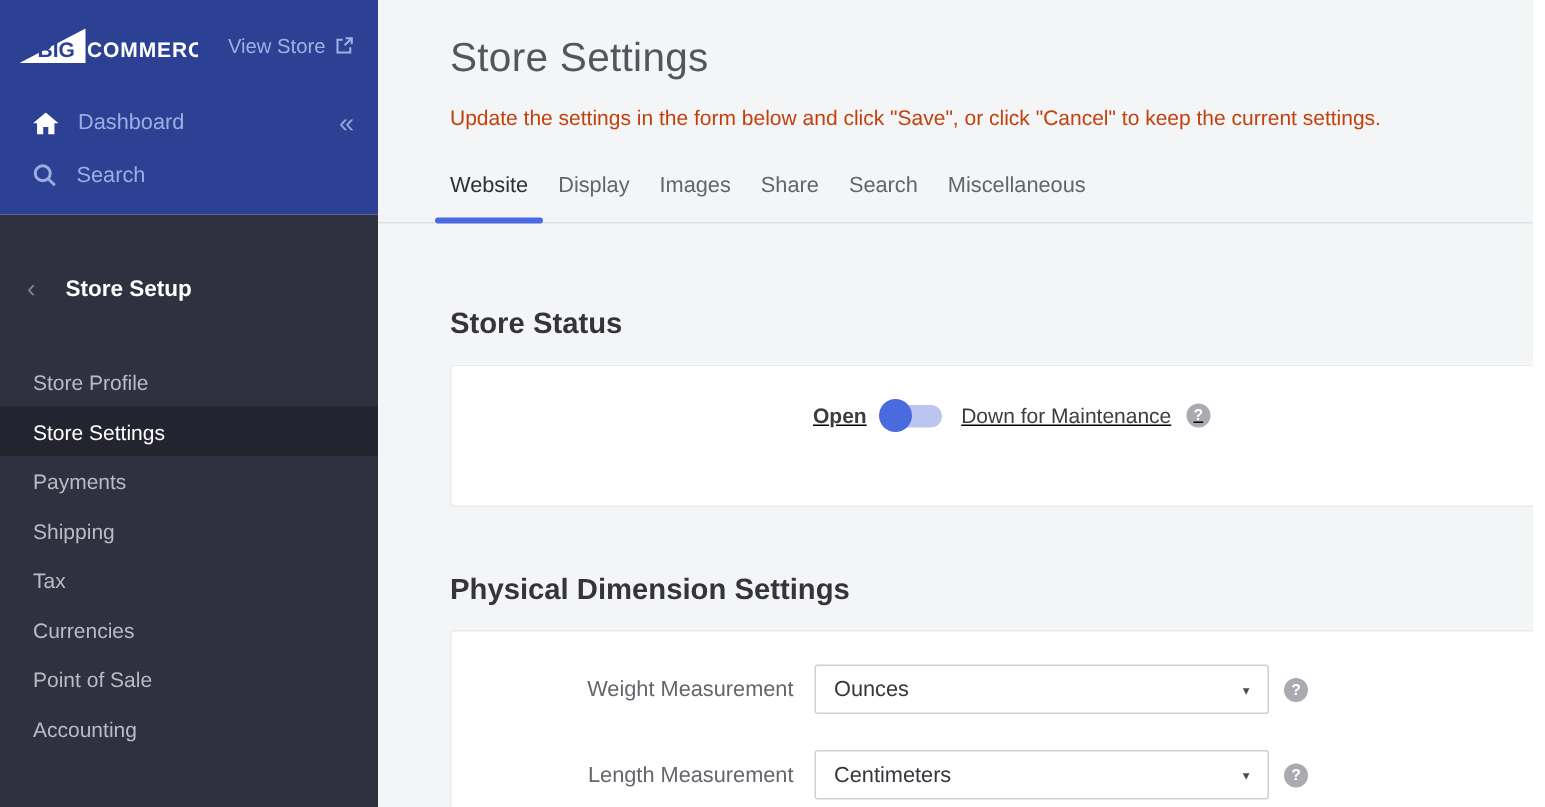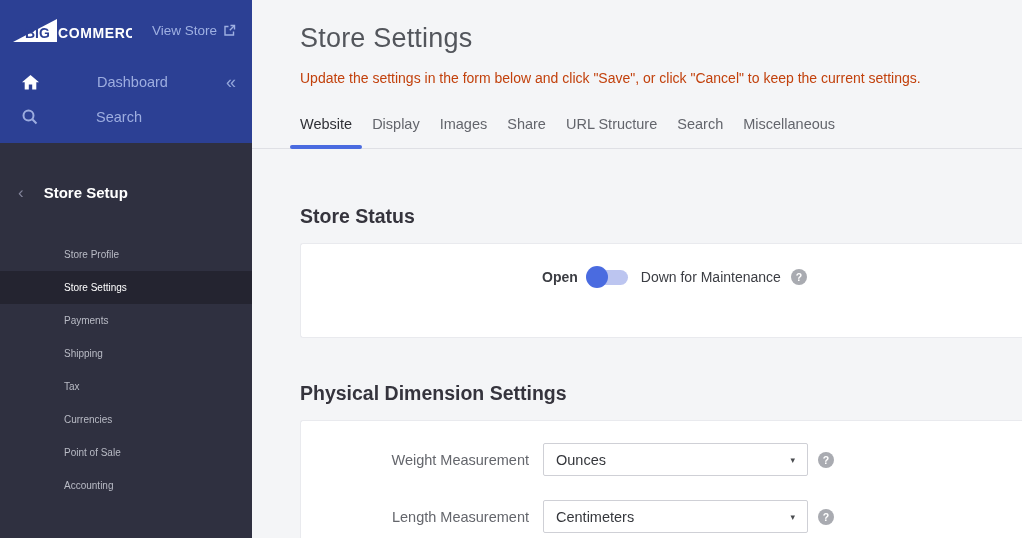--- a/index.html
+++ b/index.html
@@ -8,33 +8,33 @@
   .app { display:flex; width:1030px; height:538px; }
 
   
   .sidebar { flex:0 0 252px; width:252px; display:flex; flex-direction:column; }
   .sidebar-top { height:143px; background:var(--sidebar-top,#2c4094); }
   .logo-row { display:flex; align-items:center; justify-content:space-between;
     padding:17px 16px 0 12px; }
   .viewstore { display:flex; align-items:center; gap:6px; color:#9fb0e2;
     font-size:13.5px; cursor:pointer; }
   .nav-item { display:flex; align-items:center; height:26px; padding:0 16px 0 22px;
-    cursor:pointer;gap:45px; }
+    cursor:pointer; }
   .nav-dashboard { margin-top:26px; }
   .nav-search { margin-top:9px; }
   .nav-label { color:#9dade0; font-size:14.5px; margin-left:13px; }
   .collapse { margin-left:auto; color:#93a5da; font-size:18px; line-height:1; cursor:pointer; }
 
   .sidebar-bottom { flex:1; background:var(--sidebar-bottom,#2f3040); padding-top:37px; }
   .section-header { display:flex; align-items:center; padding-left:18px; height:24px; }
   .back-glyph { color:#83849a; font-size:17px; line-height:1; cursor:pointer; }
   .section-title { color:#ffffff; font-size:15px; font-weight:700; margin-left:20px; }
   .menu { margin-top:34px; }
-  .menu-item { display:flex; align-items:center; height:33px; padding-left:64px;
-    color:#b9bbc5; font-size:10px; cursor:pointer; }
+  .menu-item { display:flex; align-items:center; height:33px; padding-left:22px;
+    color:#b9bbc5; font-size:14px; cursor:pointer; }
   .menu-item.selected { background:var(--sidebar-selected,#242430); color:#ffffff; }
 
   
   .main { flex:1; position:relative; background:var(--main-bg,#f4f5f7); overflow:hidden; }
   .scroll-track { position:absolute; top:0; right:0; width:8px; height:100%;
     background:#ffffff; }
   .main-header { padding:22px 48px 0 48px; }
   .page-title { font-size:27px; font-weight:400; color:#53565c; letter-spacing:0.2px;
     line-height:32px; }
   .page-subtitle { margin-top:15px; font-size:14px; color:#c2410c; line-height:18px; }
@@ -49,37 +49,37 @@
 
   .content { padding-left:48px; }
   .section-heading { font-size:19.5px; font-weight:700; color:#35343d; line-height:24px; }
   .heading-status { margin-top:55px; }
   .heading-dimensions { margin-top:43px; }
   .card { background:#ffffff; border:1px solid #e9eaee; border-right:none;
     border-radius:3px 0 0 3px; margin-top:15px; }
   .card-status { height:95px; }
   .card-dimensions { height:170px; }
 
-  .status-row { display:flex; align-items:flex-end; padding:25px 0 0 241px; }
+  .status-row { display:flex; align-items:flex-end; padding:25px 0 0 241px;text-decoration:underline; }
   .open-label { font-size:14px; font-weight:700; color:#3b3d43; margin-right:10px; }
   .toggle { position:relative; width:40px; height:15px; border-radius:8px;
     background:var(--toggle-track,#bcc5f0); cursor:pointer; }
   .knob { position:absolute; left:-2px; top:-4px; width:22px; height:22px;
     border-radius:50%; background:var(--accent,#4a6be0); }
   .maintenance-label { font-size:14px; color:#3b3d43; margin-left:13px; }
   .help { width:16px; height:16px; border-radius:50%; background:#a9abb1; color:#ffffff;
     font-size:10.5px; font-weight:700; display:flex; align-items:center;
     justify-content:center; margin-left:10px; cursor:pointer; flex:0 0 16px; }
 
   .form-row { display:flex; align-items:center; }
   .form-row-1 { padding-top:22px; }
   .form-row-2 { padding-top:24px; }
   .form-label { width:228px; text-align:right; font-size:14.5px; color:#64666c;
     margin-right:14px; }
-  .select { width:265px; height:33px; background:#ffffff; border:1px solid #cfd0d6;
+  .select { width:303px; height:33px; background:#ffffff; border:1px solid #cfd0d6;
     border-radius:2px; display:flex; align-items:center; padding:0 12px;
     font-size:14.5px; color:#35373c; cursor:pointer; }
   .caret { margin-left:auto; font-size:9px; color:#4a4c50; }
 </style>
 </head>
 <body>
 
 <div class="app">
 
   <div class="sidebar">
@@ -155,21 +155,20 @@
     <div class="main-header">
       <div class="page-title">Store Settings</div>
       <div class="page-subtitle">Update the settings in the form below and click "Save", or click "Cancel" to keep the current settings.</div>
     </div>
 
     <div class="tabs">
       <span class="tab active">Website</span>
       <span class="tab">Display</span>
       <span class="tab">Images</span>
       <span class="tab">Share</span>
-      <span class="tab">URL Structure</span>
       <span class="tab">Search</span>
       <span class="tab">Miscellaneous</span>
     </div>
 
     <div class="content">
       <div class="section-heading heading-status">Store Status</div>
       <div class="card card-status">
         <div class="status-row">
           <span class="open-label">Open</span>
           <span class="toggle">

